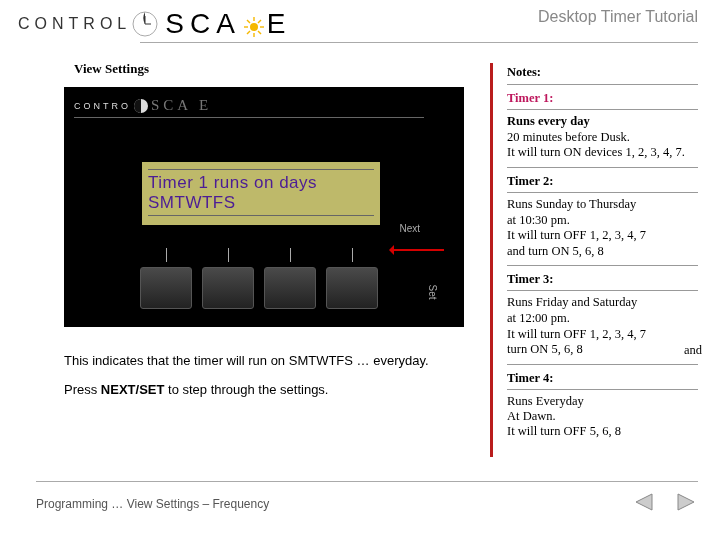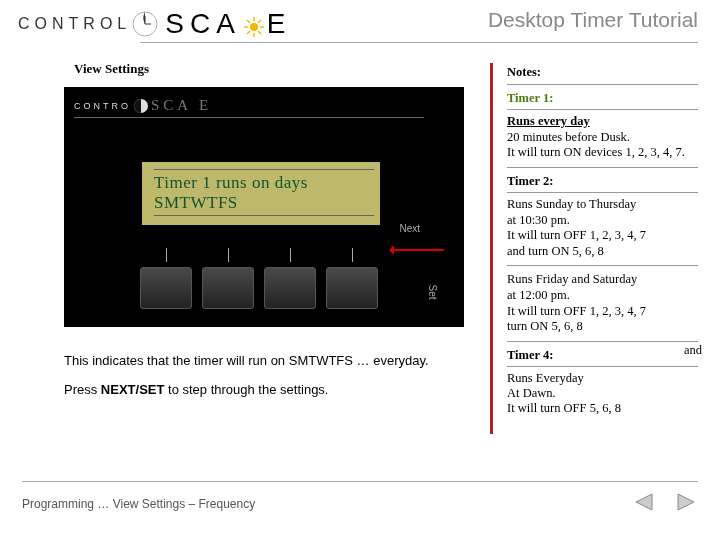--- a/index.html
+++ b/index.html
@@ -42,21 +42,21 @@
     position: relative;
     display: inline-flex;
     align-items: center;
   }
   .brand-scape .sun {
     width: 22px; height: 22px; display: inline-block; margin: 0 2px;
   }
   .tutorial-title {
     font-family: Arial, sans-serif;
     color: #888;
-    font-size: 21px;
+    font-size: 16px;
     margin-bottom: 2px;
   }
   .header-rule {
     border: none;
     border-top: 1px solid #aaa;
     margin: 0 22px 0 140px;
   }
   .content {
     display: flex;
     padding: 12px 22px 0 60px;
@@ -101,25 +101,25 @@
   .mini-rule {
     position: absolute;
     left: 10px; top: 30px; right: 40px;
     border-top: 1px solid #666;
   }
   .lcd {
     position: absolute;
     left: 78px; top: 75px;
     width: 238px;
     background: #beb96a;
-    color: #14532d;
-    font-family: Liberation Serif, serif;
+    color: #4c1d95;
+    font-family: Liberation Sans, sans-serif;
     font-size: 17px;
     line-height: 1.15;
-    padding: 4px 6px 6px 12px;
+    padding: 4px 6px 6px 6px;
     letter-spacing: 0.5px;
     white-space: pre;
   }
   .lcd-rule {
     border: none;
     border-top: 1px solid #666;
     margin: 3px 0;
   }
   .btn-row {
     position: absolute;
@@ -185,42 +185,42 @@
     font-size: 12.5px;
   }
   .notes-head {
     font-weight: bold;
     padding-bottom: 4px;
     border-bottom: 1px solid #999;
     margin-bottom: 6px;
   }
   .timer-head {
     font-weight: bold;
-    color: #4d7c0f;
+    color: #be185d;
     border-bottom: 1px solid #999;
     padding-bottom: 3px;
     margin-bottom: 4px;
   }
   .timer-block {
     border-bottom: 1px solid #999;
     padding-bottom: 6px;
     margin-bottom: 6px;
     line-height: 1.25;
   }
-  .runs { font-weight: bold; text-decoration: underline; }
+  .runs { font-weight: bold; }
   .and-stray {
     position: absolute;
     right: 18px;
     top: 300px;
     font-size: 12.5px;
   }
   .footer {
     position: absolute;
     left: 0; right: 0; bottom: 18px;
-    padding: 0 22px 0 22px;
+    padding: 0 22px 0 36px;
   }
   .footer-rule {
     border: none;
     border-top: 1px solid #aaa;
     margin: 0 0 10px 0;
   }
   .footer-inner {
     display: flex;
     justify-content: space-between;
     align-items: center;
@@ -321,20 +321,21 @@
     </div>
 
     <div class="timer-head" style="color:#000">Timer 2:</div>
     <div class="timer-block">
       <span style="white-space:pre-line">Runs Sunday to Thursday
 at 10:30 pm.
 It will turn OFF 1, 2, 3, 4, 7
 and turn ON 5, 6, 8</span>
     </div>
 
+    <div class="timer-head" style="color:#000">Timer 3:</div>
     <div class="timer-block">
       <span style="white-space:pre-line">Runs Friday and Saturday
 at 12:00 pm.
 It will turn OFF 1, 2, 3, 4, 7
 turn ON 5, 6, 8</span>
     </div>
 
     <div class="timer-head" style="color:#000">Timer 4:</div>
     <div>
       <span style="white-space:pre-line">Runs Everyday

